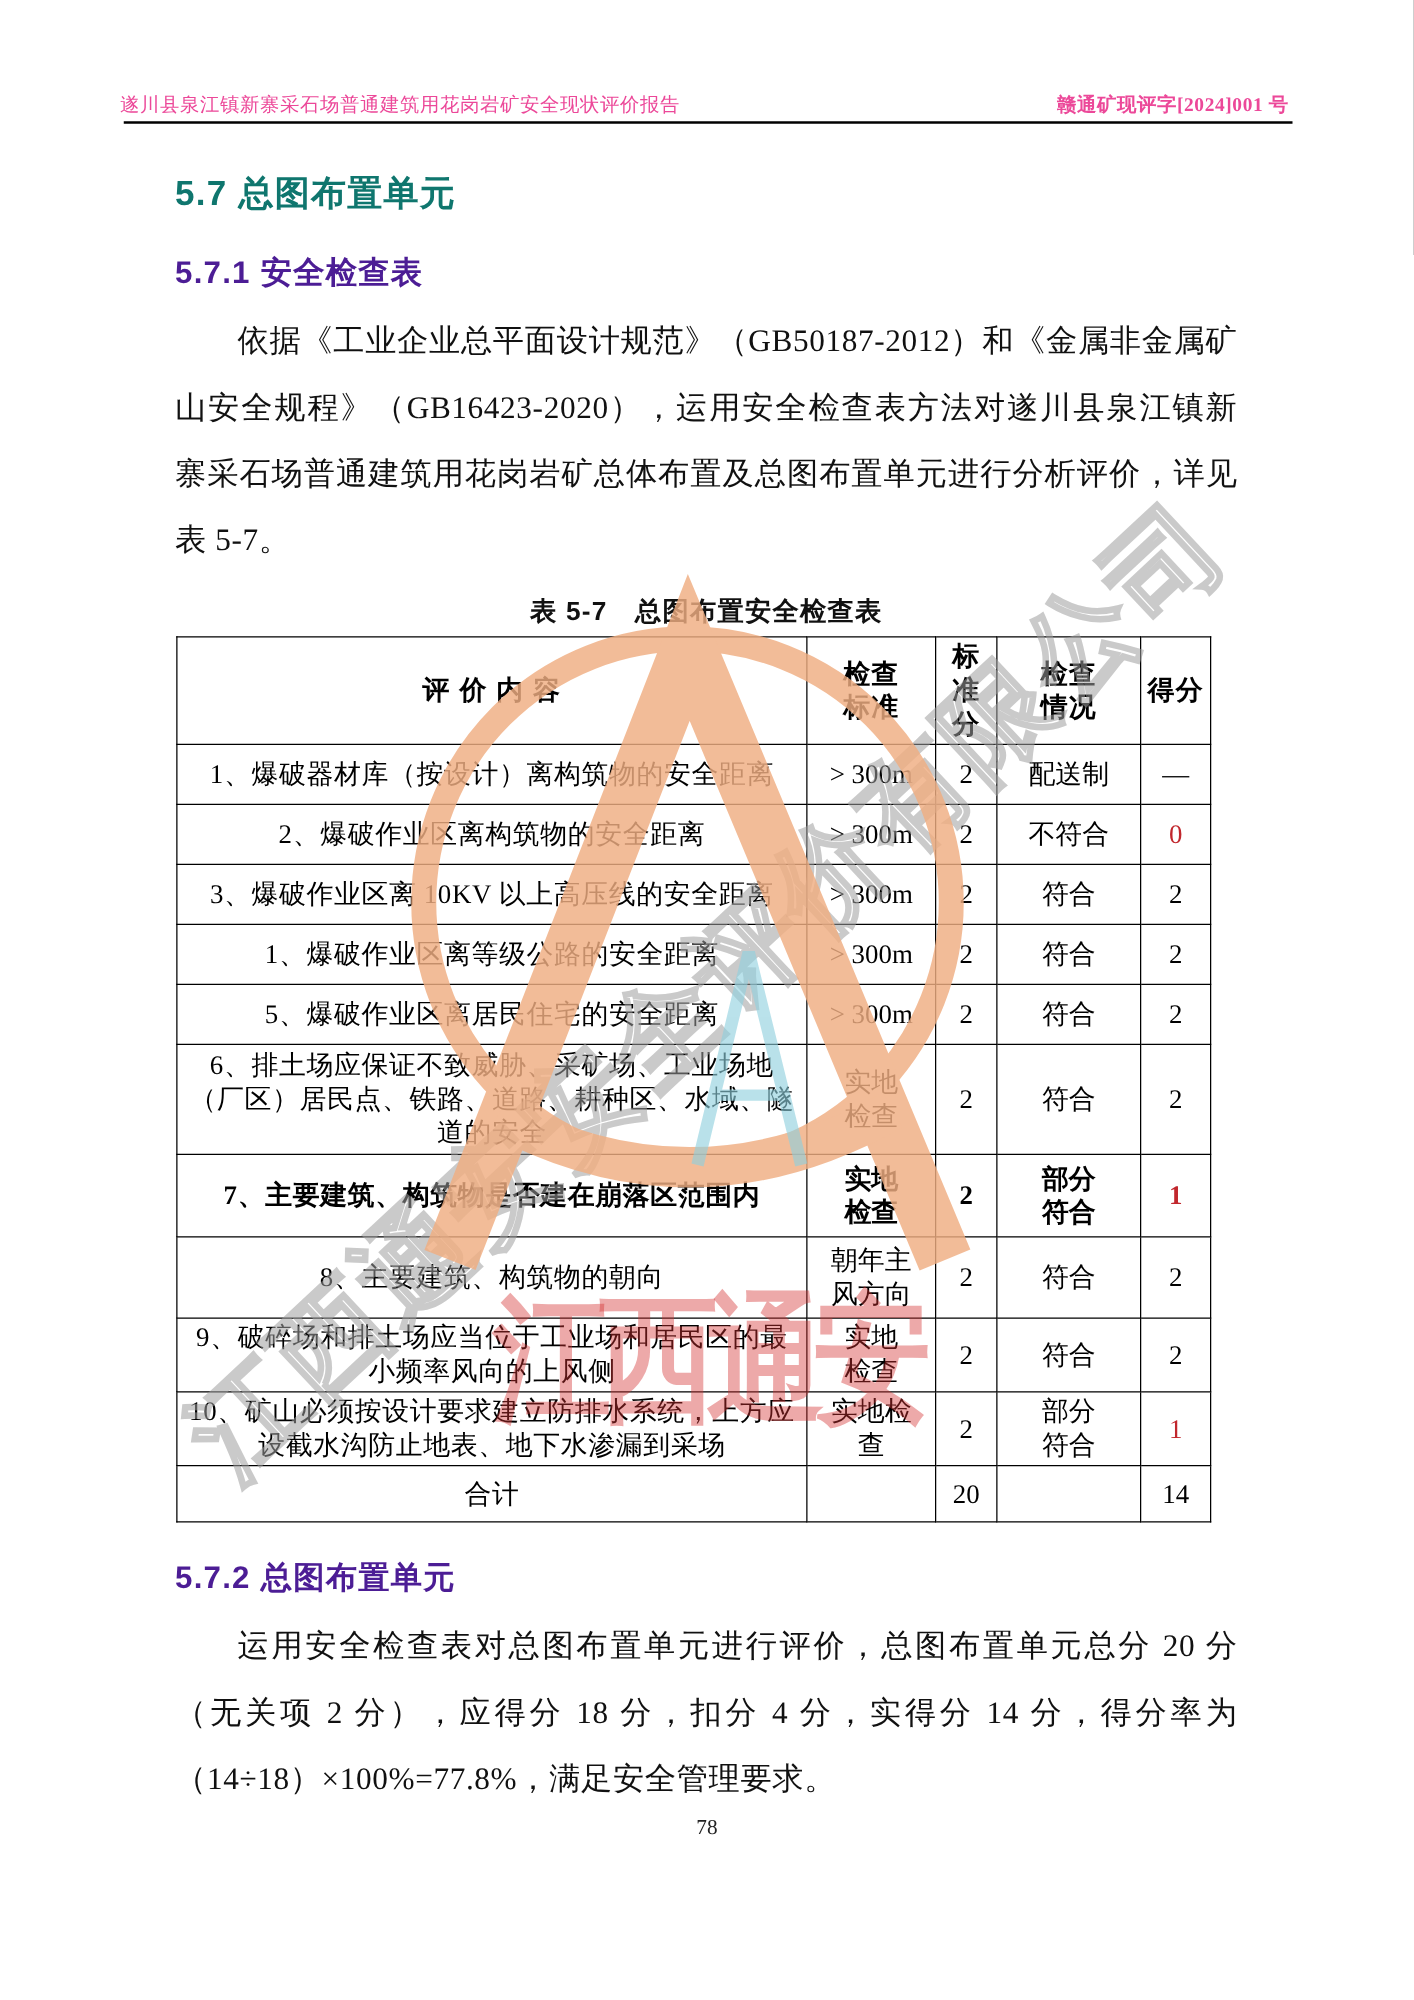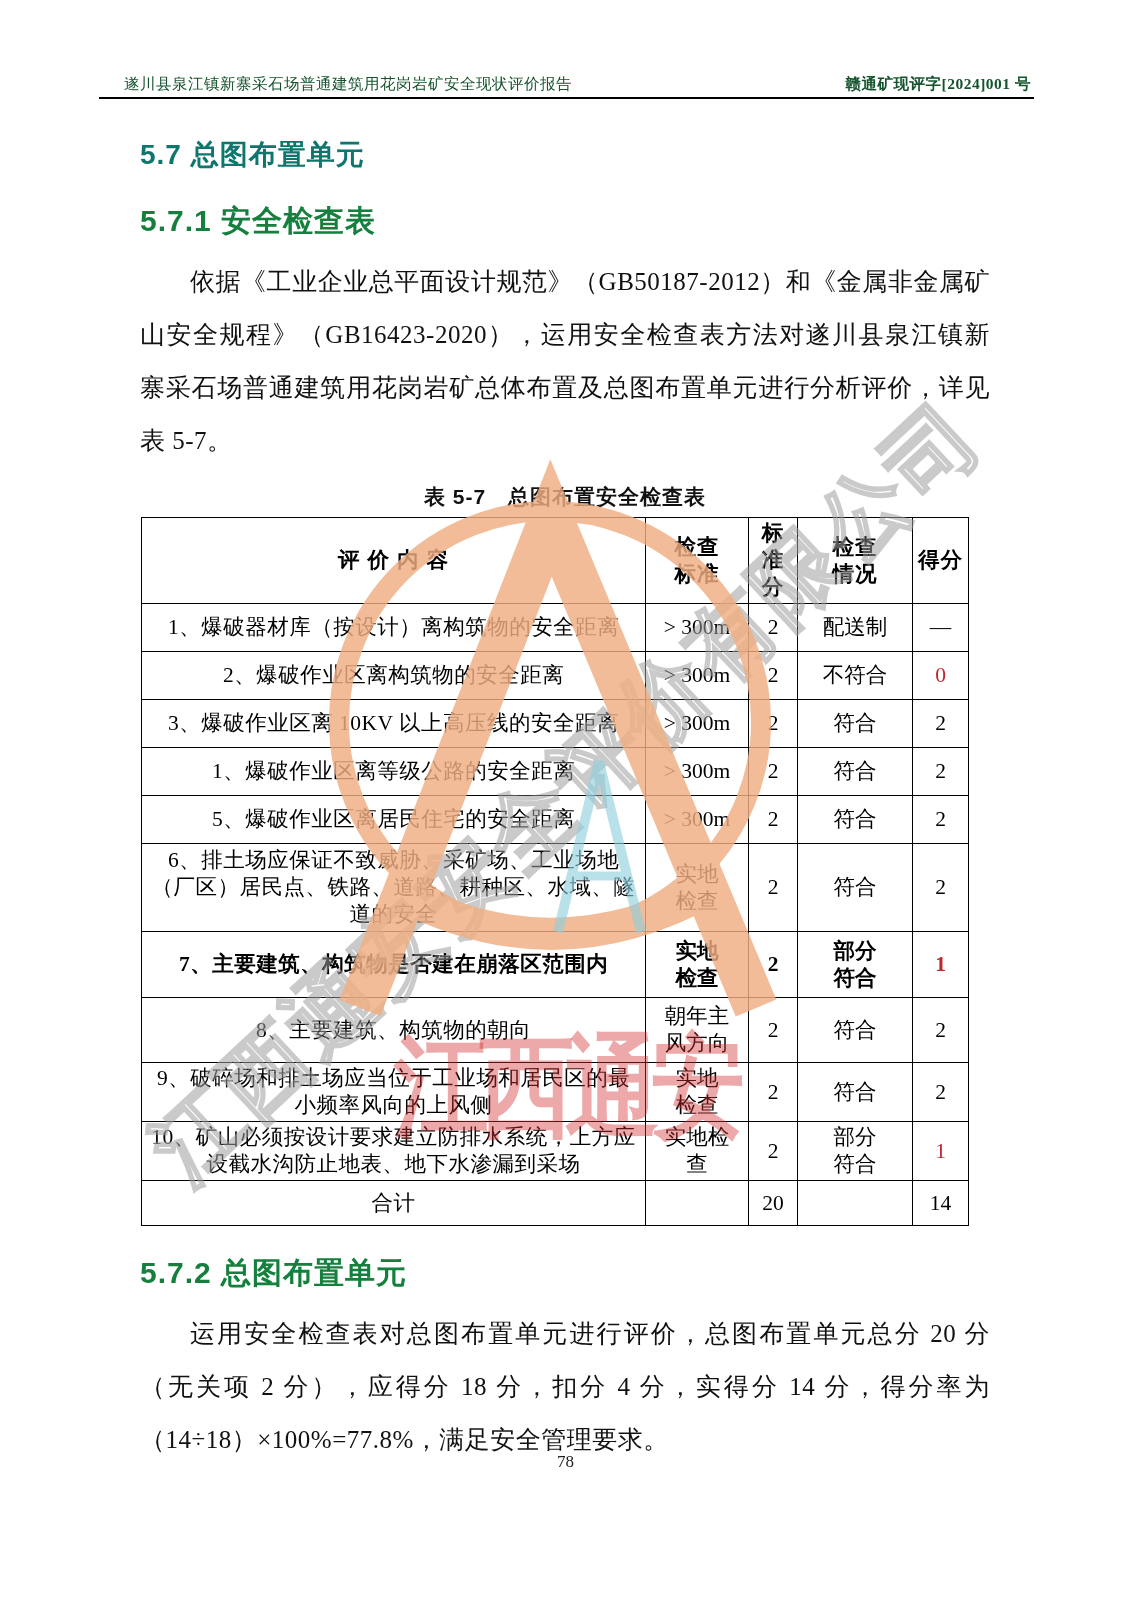--- a/index.html
+++ b/index.html
@@ -7,39 +7,39 @@
     position:relative;
     width:1131px;height:1600px;
     margin:0 auto;
     background:#ffffff;
     overflow:hidden;
     font-family:"Liberation Serif","DejaVu Serif",serif;
     color:#111;
   }
   
   .doc-header{
-    position:absolute;top:74px;left:124px;right:100px;
+    position:absolute;top:74px;left:96px;right:100px;
     display:flex;justify-content:space-between;align-items:flex-end;
-    font-size:15.5px;letter-spacing:.5px;color:#14532d;
+    font-size:15.5px;letter-spacing:.5px;color:#ec4899;
   }
   .doc-header .hdr-right{font-weight:bold;margin-left:32px;}
   .hdr-rule{
     position:absolute;top:97px;left:99px;right:97px;height:0;
     border-top:2px solid #000;
   }
   
   .content{position:absolute;left:140px;right:141px;top:128px;z-index:1;}
   h1.sec{
     font-family:"Liberation Sans","DejaVu Sans",sans-serif;
     font-size:28px;font-weight:700;color:#0f766e;
     margin:8px 0 0 0;letter-spacing:1px;
   }
   h2.sec{
     font-family:"Liberation Sans","DejaVu Sans",sans-serif;
-    font-size:30px;font-weight:700;color:#15803d;
+    font-size:25px;font-weight:700;color:#4c1d95;
     margin:27px 0 0 0;letter-spacing:1px;
   }
   p.body-par{
     margin:13px 0 0 0;
     font-size:25px;line-height:53px;
     text-align:justify;text-indent:2em;
     letter-spacing:.5px;
   }
   .tbl-caption{
     margin:16px 0 6px 0;

